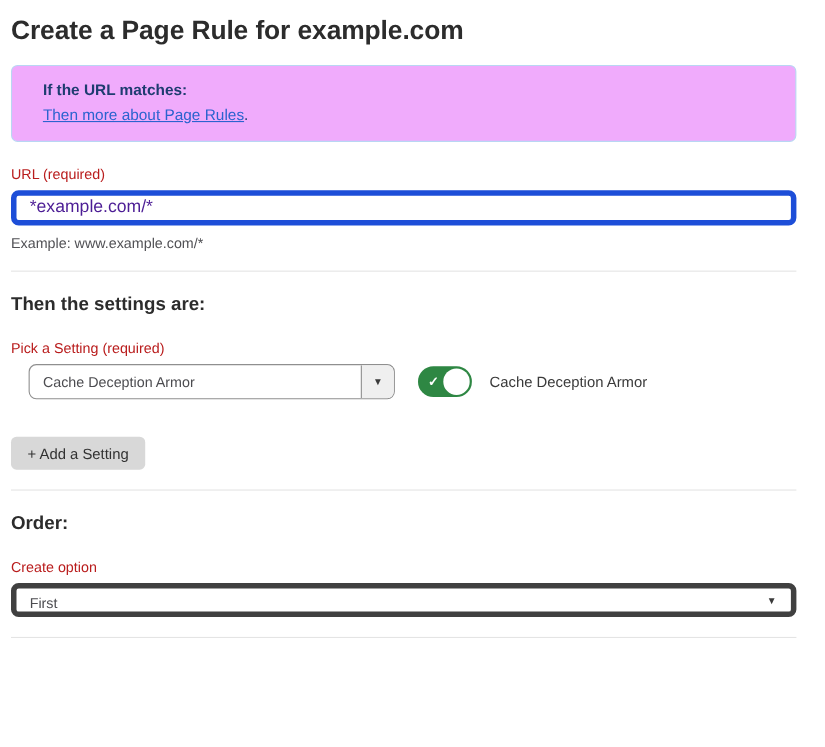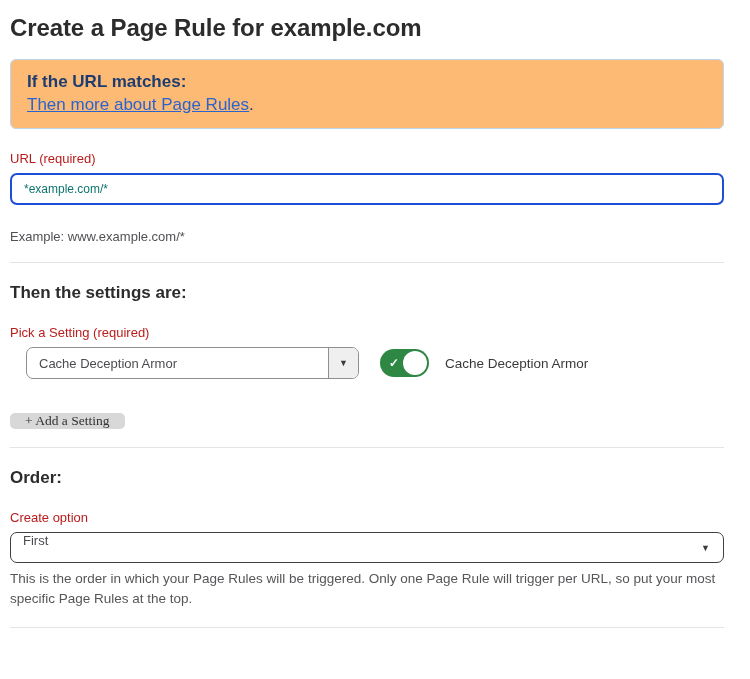--- a/index.html
+++ b/index.html
@@ -15,56 +15,56 @@
   }
   .page-title {
     font-size: 24px;
     font-weight: 700;
     color: #2c2c2c;
     margin: 4px 0 17px 0;
     letter-spacing: -0.1px;
   }
   
   .callout {
-    background: #fdba74;
+    background: #f0abfc;
     border: 1px solid #b9d6f3;
     border-radius: 6px;
-    padding: 10px 16px 12px 16px;
+    padding: 10px 16px 12px 28px;
     color: #1e3c70;
-    font-size: 17px;
+    font-size: 14px;
     line-height: 23px;
   }
   .callout-heading { font-weight: 700; }
   .callout-link {
     color: #2b63cf;
     text-decoration: underline;
     cursor: pointer;
   }
   
   .field-label {
     font-size: 13px;
     color: #b91c1c;
     margin: 22px 0 7px 0;
   }
   .text-input {
     width: 100%;
     height: 32px;
-    border: 2px solid #1d4ed8;
+    border: 5px solid #1d4ed8;
     border-radius: 7px;
     padding: 0 12px;
-    font-size: 12px;
-    color: #0f766e;
+    font-size: 16px;
+    color: #4c1d95;
     font-family: "Liberation Sans", sans-serif;
     background: #fff;
     outline: none;
   }
   .helper-text {
     font-size: 13px;
     color: #515155;
-    margin-top: 24px;
+    margin-top: 8px;
   }
   .divider {
     border: none;
     border-top: 1px solid #e4e4e4;
     margin: 18px 0 0 0;
   }
   .section-heading {
     font-size: 17px;
     font-weight: 700;
     color: #2c2c2c;
@@ -140,39 +140,39 @@
   }
   .toggle-label {
     margin-left: 16px;
     font-size: 13.5px;
     color: #3a3a3a;
   }
   .btn {
     display: inline-flex;
     align-items: center;
     justify-content: center;
-    height: 16px;
+    height: 30px;
     padding: 0 15px;
     border: none;
     border-radius: 5px;
     font-size: 13.5px;
-    font-family: Liberation Serif, serif;
+    font-family: Liberation Sans, sans-serif;
     cursor: pointer;
   }
   .btn-gray {
     background: #d8d8d8;
     color: #323232;
   }
   .add-setting-btn { margin-top: 34px; }
   
   .select-full {
     position: relative;
     display: flex;
-    align-items: flex-start;
-    border: 1px solid #404040;
+    align-items: flex-end;
+    border: 5px solid #404040;
     border-radius: 7px;
     height: 31px;
     width: 100%;
     background: #fff;
     cursor: pointer;
     margin-top: 7px;
   }
   .select-full .select-text { padding: 0 12px; }
   .select-full .plain-arrow {
     position: absolute;
@@ -228,19 +228,18 @@
 
   <hr class="divider">
 
   <h2 class="section-heading">Order:</h2>
 
   <div class="field-label">Create option</div>
   <div class="select-full">
     <div class="select-text">First</div>
     <span class="plain-arrow">▼</span>
   </div>
-  <div class="order-helper">This is the order in which your Page Rules will be triggered. Only one Page Rule will trigger per URL, so put your most specific Page Rules at the top.</div>
 
   <hr class="divider">
 
   
 
 </div>
 
 </body></html>

